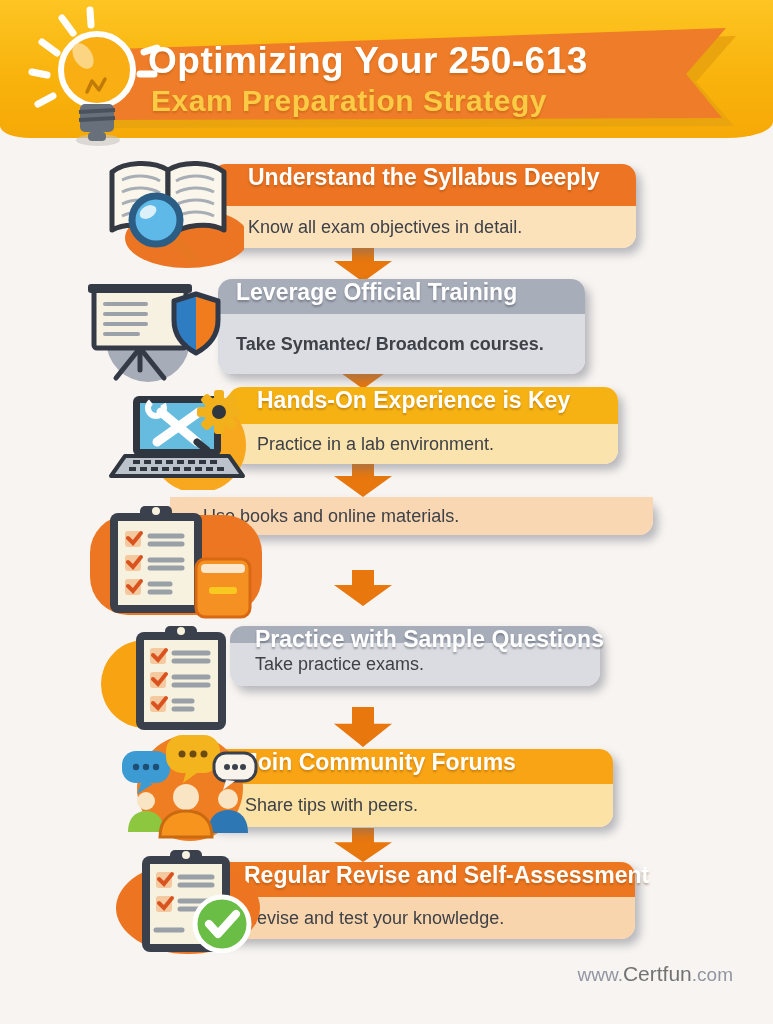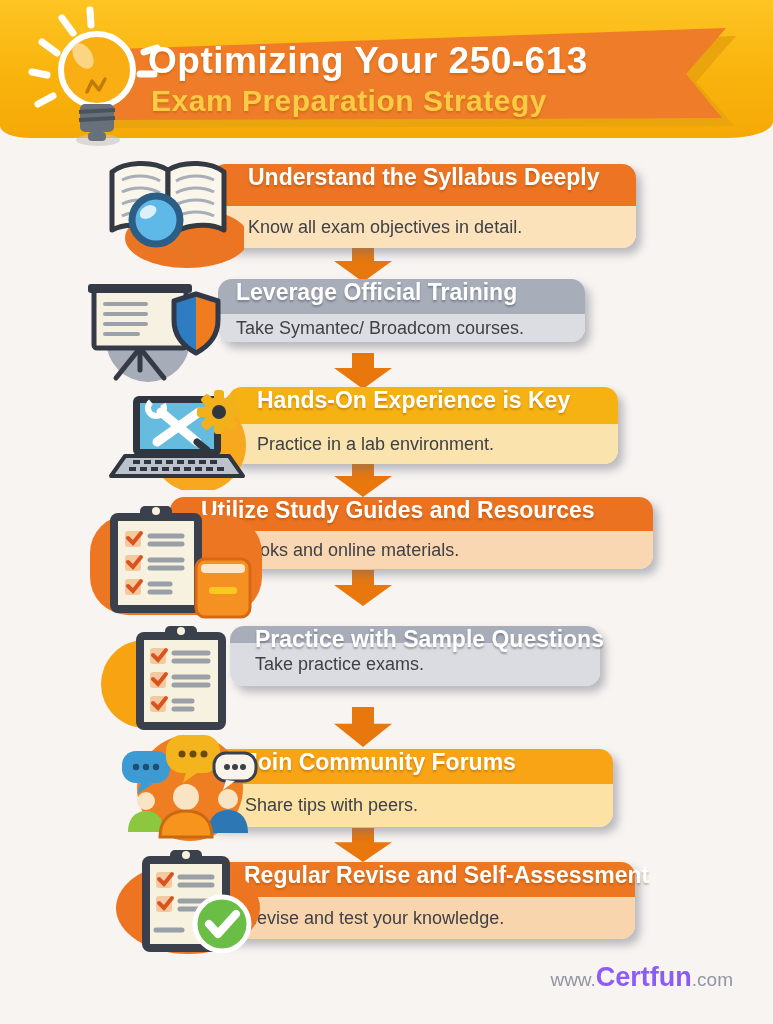--- a/index.html
+++ b/index.html
@@ -18,21 +18,21 @@
 
   
   .card{position:absolute;z-index:2;border-radius:14px;box-shadow:5px 6px 8px rgba(108,110,124,.45);}
   .card .hd{display:flex;align-items:flex-start;border-radius:14px 14px 0 0;box-sizing:border-box;}
   .card .bd{display:flex;align-items:center;border-radius:0 0 14px 14px;box-sizing:border-box;}
   .title{font-size:23px;font-weight:bold;color:#fff;text-shadow:0 2px 2px rgba(120,62,8,.35);white-space:nowrap;}
   .gray .title{text-shadow:0 2px 2px rgba(68,74,86,.45);}
   .sub{font-size:18px;color:#3E4147;white-space:nowrap;}
 
   .card1{left:212px;top:164px;width:424px;} .card1 .hd{height:42px;padding-left:36px;} .card1 .bd{height:42px;padding-left:36px;}
-  .card2{left:218px;top:279px;width:367px;} .card2 .hd{height:35px;padding-left:18px;} .card2 .bd{height:28px;padding-left:18px;}
+  .card2{left:218px;top:279px;width:367px;} .card2 .hd{height:35px;padding-left:18px;} .card2 .bd{height:60px;padding-left:18px;font-weight:bold;}
   .card3{left:228px;top:387px;width:390px;} .card3 .hd{height:37px;padding-left:29px;} .card3 .bd{height:40px;padding-left:29px;}
   .card4{left:170px;top:497px;width:483px;} .card4 .hd{height:34px;padding-left:31px;} .card4 .bd{height:38px;padding-left:33px;}
   .card5{left:230px;top:626px;width:370px;} .card5 .hd{height:17px;padding-left:25px;} .card5 .bd{height:43px;padding-left:25px;}
   .card6{left:205px;top:749px;width:408px;} .card6 .hd{height:35px;padding-left:40px;} .card6 .bd{height:43px;padding-left:40px;}
   .card7{left:200px;top:862px;width:435px;} .card7 .hd{height:35px;padding-left:44px;} .card7 .bd{height:42px;padding-left:44px;}
 
   
   .arrow{position:absolute;left:334px;width:58px;height:36px;z-index:1;
          clip-path:polygon(31% 0,69% 0,69% 42%,100% 42%,50% 100%,0 42%,31% 42%);
          filter:drop-shadow(2px 2px 1px rgba(120,120,130,.35));}
@@ -43,21 +43,21 @@
   .i1{left:92px; top:150px;width:152px;height:120px;}
   .i2{left:78px; top:282px;width:150px;height:100px;}
   .i3{left:103px;top:390px;width:165px;height:100px;}
   .i4{left:88px; top:505px;width:180px;height:115px;}
   .i5{left:100px;top:626px;width:160px;height:105px;}
   .i6{left:108px;top:735px;width:160px;height:106px;}
   .i7{left:108px;top:850px;width:168px;height:106px;}
 
   
   .footer{position:absolute;right:40px;top:962px;font-size:19px;color:#9296A3;white-space:nowrap;}
-  .footer .brand{font-weight:bold;font-size:27px;color:#8b5cf6;}
+  .footer .brand{font-weight:normal;font-size:21px;color:#737373;}
 </style>
 </head>
 <body>
 
 <div class="canvas">
 
   <div class="band"></div>
 
   <svg class="ribbon-svg" viewBox="0 0 662 112">
     <polygon points="10,38 650,16 610,62 648,106 16,108" fill="#E9A40E"></polygon>
@@ -168,23 +168,20 @@
       </g>
       <circle r="15" fill="#F2B01B"></circle>
         <circle r="7" fill="#30363F"></circle>
     </g>
     <path d="M22,66 H126 L140,86 H8 Z" fill="#BCC2CC" stroke="#30363F" stroke-width="4" stroke-linejoin="round"></path>
     <path d="M30,72 H118 M26,79 H124" stroke="#30363F" stroke-width="4" stroke-dasharray="7 4"></path>
   </svg>
   <div class="arrow a3" style="background: rgb(232, 119, 14);"></div>
 
   <div class="card card4">
-    <div class="hd" style="background: rgb(235, 114, 32);">
-        <span class="title">Utilize Study Guides and Resources</span>
-      </div>
     <div class="bd" style="background: rgb(249, 215, 179);">
         <span class="sub">Use books and online materials.</span>
       </div>
   </div>
   <svg class="icon i4" viewBox="0 0 180 115">
     <rect x="2" y="10" width="172" height="100" rx="38" fill="#ED7623"></rect>
     <g transform="translate(22,0)">
       <rect x="0" y="8" width="92" height="100" rx="8" fill="#3A414C"></rect>
       <rect x="8" y="16" width="76" height="84" fill="#F7F1DF"></rect>
       <rect x="30" y="1" width="32" height="15" rx="5" fill="#3A414C"></rect>

